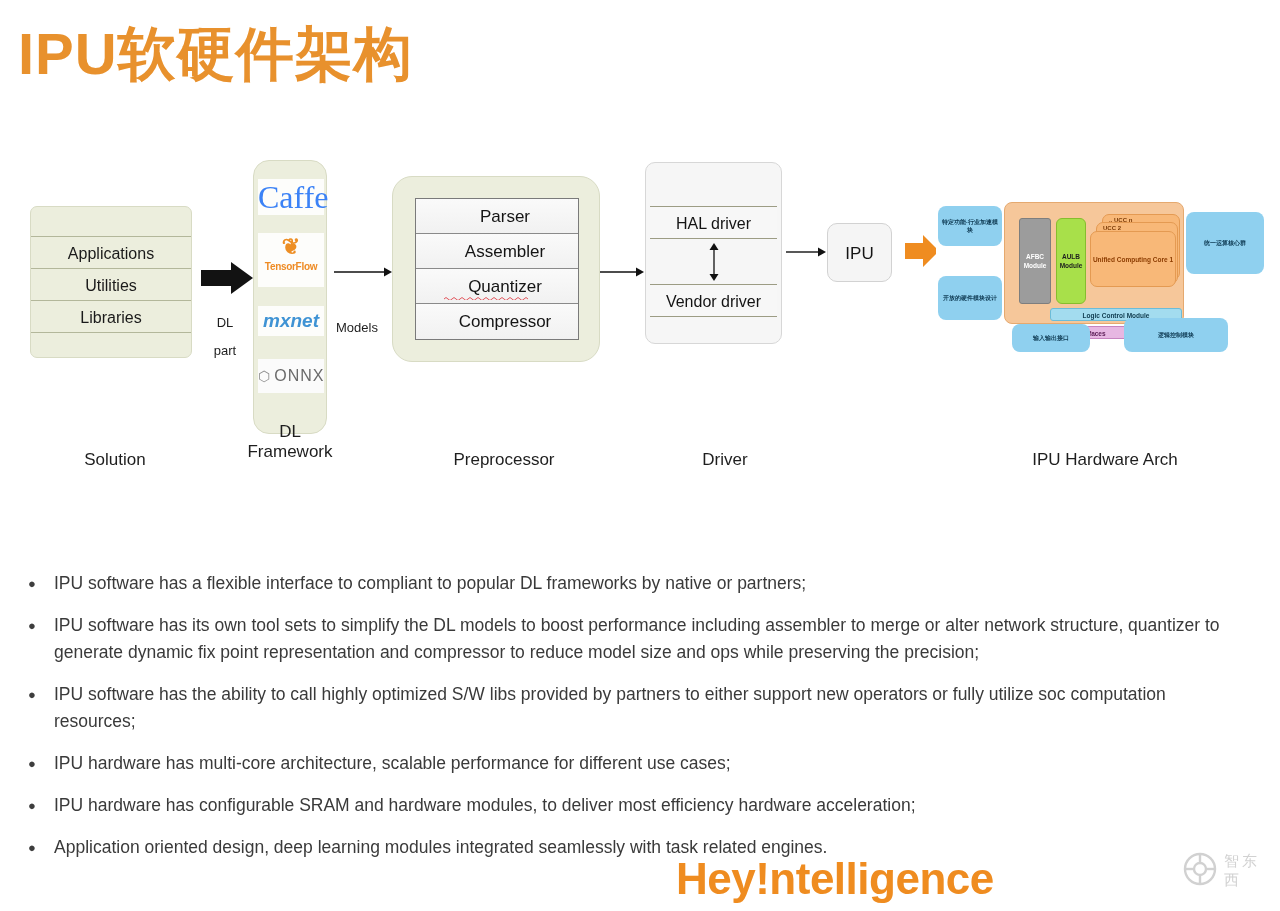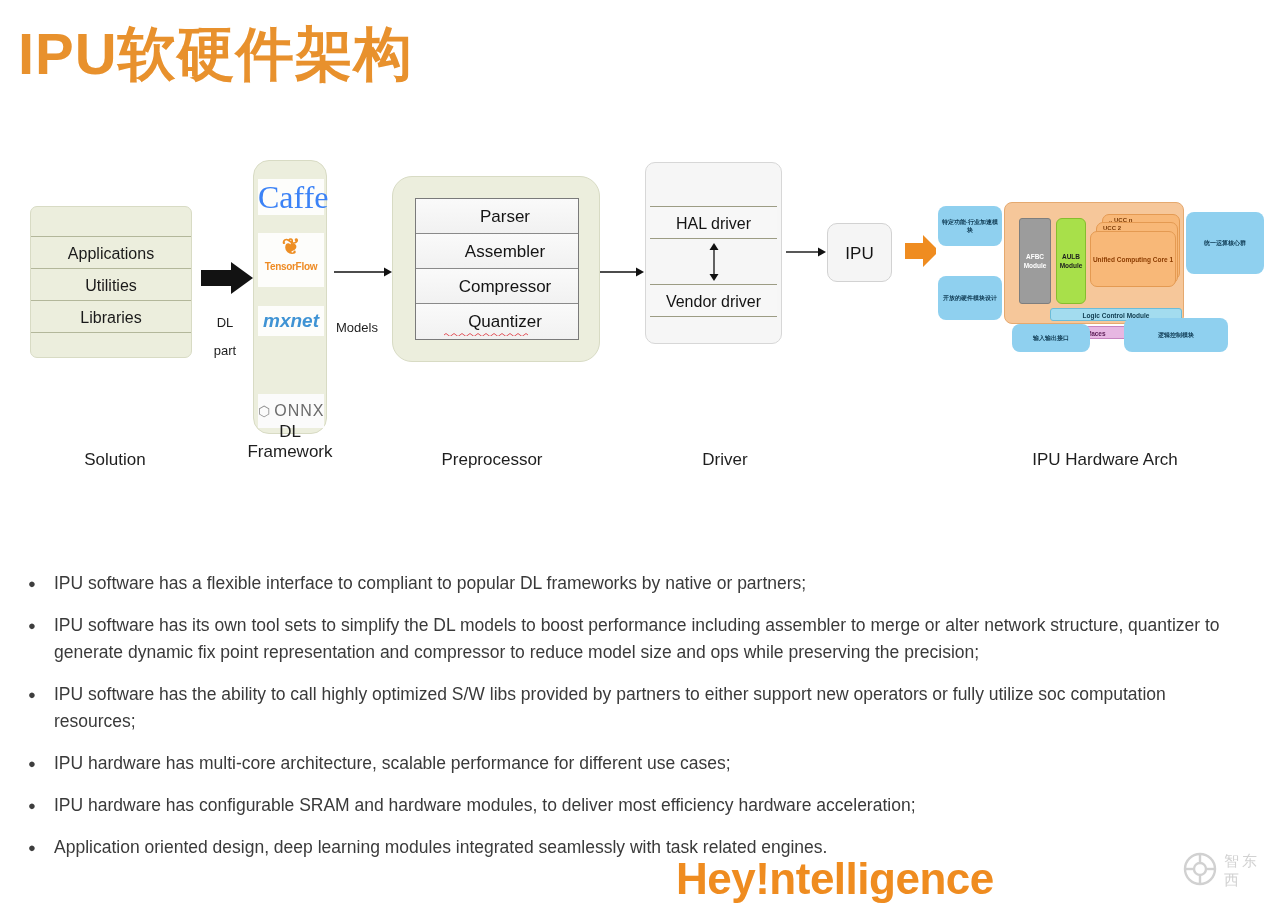--- a/index.html
+++ b/index.html
@@ -68,21 +68,21 @@
     background: #fdfdfb;
   }
   #logo-caffe { top: 18px; height: 36px; line-height: 36px;
     font-family: "Liberation Serif", serif; font-size: 32px; color: #3b82f6; }
   #logo-tf { top: 72px; height: 54px; }
   #tf-mark { font-size: 22px; color: #ed8e24; line-height: 28px; font-weight: bold; }
   #tf-word { font-size: 10px; color: #ee8b24; letter-spacing: -0.3px; line-height: 12px; font-weight: bold; }
   #logo-mxnet { top: 145px; height: 30px; line-height: 30px;
     font-size: 19px; font-style: italic; font-weight: bold; color: #3f93d4; }
   #logo-onnx { top: 198px; height: 34px; line-height: 34px;
-    font-size: 16px; color: #6b6b6b; letter-spacing: 1px; background: #fbfbfb; margin-top: 35px; }
+    font-size: 16px; color: #6b6b6b; letter-spacing: 1px; background: #fbfbfb; }
   #onnx-mark { font-size: 14px; color: #8a8a8a; margin-right: 3px; }
 
   
   #preproc-box { left: 392px; top: 36px; width: 208px; height: 186px; border-radius: 20px; }
   #preproc-inner {
     position: absolute; left: 22px; top: 21px; width: 164px;
     border: 1px solid #7a7a7a; background: #f4f4f4; box-sizing: border-box;
   }
   .pp-row {
     height: 35px; line-height: 35px; text-align: center;
@@ -193,21 +193,21 @@
   #co-r  { left: 250px; top: 14px; width: 78px; height: 62px; }
   #co-b1 { left: 76px; top: 126px; width: 78px; height: 28px; }
   #co-b2 { left: 188px; top: 120px; width: 104px; height: 34px; }
 
   
   .col-label {
     position: absolute; font-size: 17px; color: #1e1e1e; text-align: center;
   }
   #cl-solution  { left: 40px;  top: 310px; width: 150px; }
   #cl-framework { left: 215px; top: 282px; width: 150px; }
-  #cl-preproc   { left: 412px; top: 310px; width: 160px; }
+  #cl-preproc   { left: 424px; top: 310px; width: 160px; }
   #cl-driver    { left: 650px; top: 310px; width: 150px; }
   #cl-hw        { left: 1005px;top: 310px; width: 200px; }
 
   
   #bullets {
     position: absolute; left: 28px; top: 570px; width: 1215px;
   }
   .bullet { display: flex; margin-bottom: 15px; }
   .bullet-dot {
     flex: 0 0 auto; width: 26px;
@@ -265,27 +265,27 @@
     <svg class="arrow-thin" style="left:334px; top:125px; width:58px; height:14px;" viewBox="0 0 58 14">
       <line x1="0" y1="7" x2="50" y2="7" stroke="#111" stroke-width="1.4"></line>
       <path d="M50,2.5 L58,7 L50,11.5 Z" fill="#111"></path>
     </svg>
     <div class="conn-label" id="lbl-models">Models</div>
 
     <div class="outer-box" id="preproc-box">
       <div id="preproc-inner">
         <div class="pp-row">Parser</div>
         <div class="pp-row">Assembler</div>
-        <div class="pp-row">Compressor</div>
         <div class="pp-row">
           <span>Quantizer</span>
           <svg class="squiggle" viewBox="0 0 86 4" preserveAspectRatio="none">
             <path d="M0,3 Q2,0 4,3 T8,3 T12,3 T16,3 T20,3 T24,3 T28,3 T32,3 T36,3 T40,3 T44,3 T48,3 T52,3 T56,3 T60,3 T64,3 T68,3 T72,3 T76,3 T80,3 T84,3" fill="none" stroke="#e0434b" stroke-width="0.9"></path>
           </svg>
         </div>
+        <div class="pp-row">Compressor</div>
       </div>
     </div>
 
     <svg class="arrow-thin" style="left:600px; top:125px; width:44px; height:14px;" viewBox="0 0 44 14">
       <line x1="0" y1="7" x2="36" y2="7" stroke="#111" stroke-width="1.4"></line>
       <path d="M36,2.5 L44,7 L36,11.5 Z" fill="#111"></path>
     </svg>
 
     <div id="driver-box">
       <div class="drv-row" id="drv-hal">HAL driver</div>

